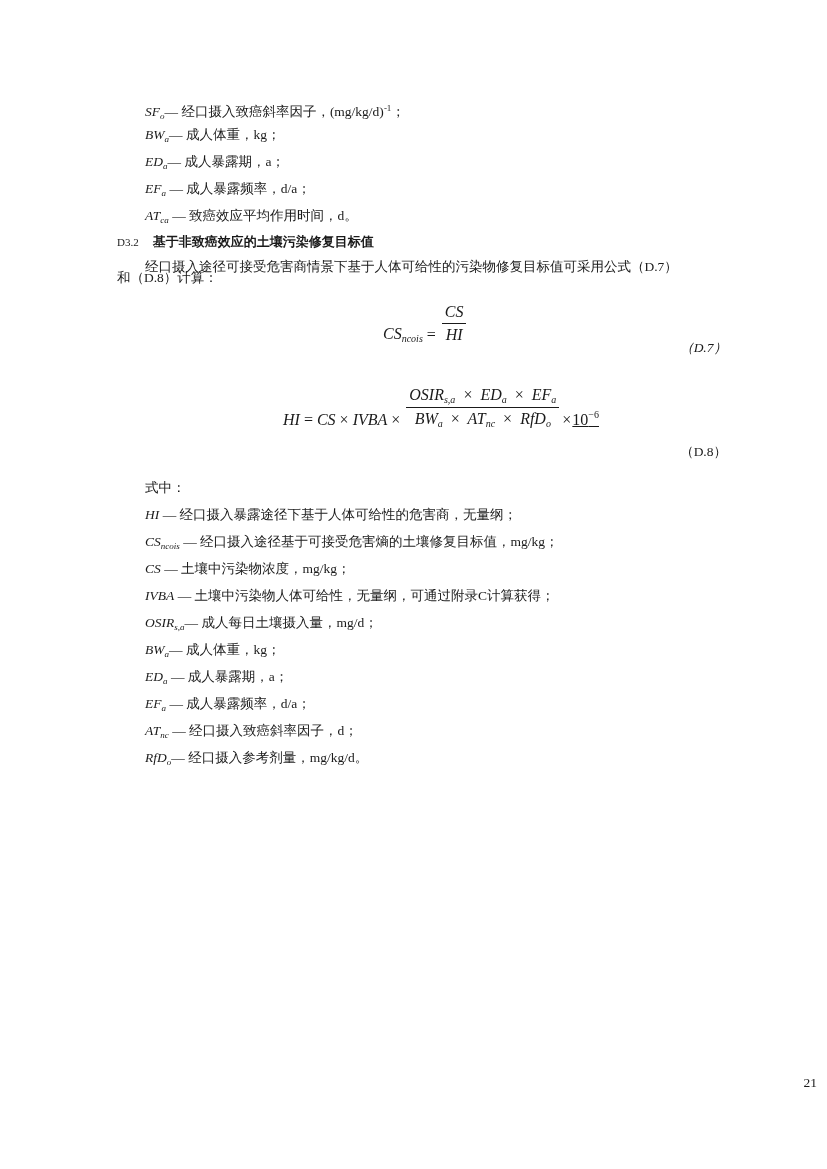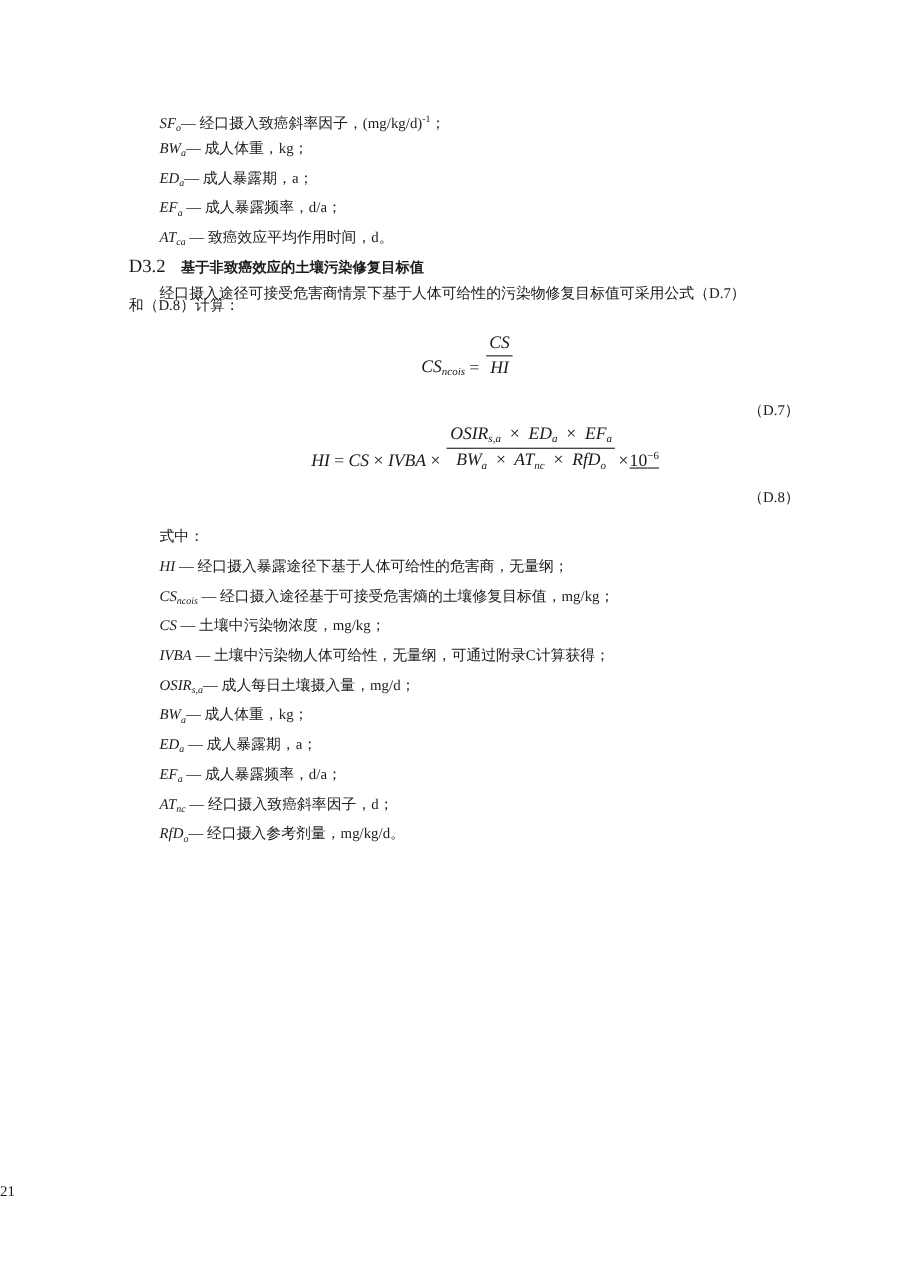--- a/index.html
+++ b/index.html
@@ -4,29 +4,29 @@
 <style>
   html, body { margin:0; padding:0; background:#ffffff; }
   body { width:827px; height:1169px; position:relative; overflow:hidden;
          font-family:"Liberation Serif","DejaVu Serif",serif; color:#1a1a1a; font-size:13.5px; }
   .line { position:absolute; white-space:nowrap; line-height:16px; }
   .sym { font-style:italic; }
   .sym sub, .sym sup { font-size:9px; font-style:italic; }
   sub { vertical-align:-3px; }
   sup { vertical-align:5px; font-size:9px; }
   .heading { font-family:"DejaVu Sans","Liberation Sans",sans-serif; font-weight:bold; font-size:13px; }
-  .heading .num { font-family:"Liberation Serif",serif; font-weight:normal; font-size:17px; margin-right:14px; }
+  .heading .num { font-family:"Liberation Serif",serif; font-weight:normal; font-size:11px; margin-right:14px; }
   .formula { position:absolute; font-style:italic; font-size:16px; display:flex; align-items:flex-end; white-space:nowrap; }
   .frac { display:inline-flex; flex-direction:column; align-items:center; margin:0 2px; }
   .frac .num-part { padding:0 3px 2px 3px; border-bottom:1px solid #1a1a1a; }
   .frac .den-part { padding:2px 3px 0 3px; }
   .frac sub { font-size:10px; }
   .op { font-style:normal; margin:0 4px; }
   .eqno { position:absolute; right:100px; font-size:13.5px; }
-  .pageno { position:absolute; left:0; width:817px; text-align:left; top:1075px; font-size:13.5px; }
+  .pageno { position:absolute; left:0; width:817px; text-align:right; top:1075px; font-size:13.5px; }
 </style>
 </head>
 <body>
 
 <div class="line" style="left:145px; top:100px;">
   <span class="sym"><span>SF</span><sub>o</sub></span><span>—</span><span> 经口摄入致癌斜率因子，(mg/kg/d)</span><sup>-1</sup><span>；</span>
 </div>
 <div class="line" style="left:145px; top:127px;">
   <span class="sym"><span>BW</span><sub>a</sub></span><span>—</span><span> 成人体重，kg；</span>
 </div>
@@ -48,21 +48,21 @@
 <div class="line" style="left:117px; top:270px;">和（D.8）计算：</div>
 
 <div class="formula" style="left:383px; top:303px;">
   <span><span>CS</span><sub style="font-size:10px;">ncois</sub></span>
   <span class="op">=</span>
   <span class="frac">
     <span class="num-part">CS</span>
     <span class="den-part">HI</span>
   </span>
 </div>
-<div class="eqno" style="top:364px;">（D.7）</div>
+<div class="eqno" style="top:339px;font-style:italic;">（D.7）</div>
 
 <div class="formula" style="left:283px; top:386px;">
   <span>HI</span>
   <span class="op">=</span>
   <span>CS</span>
   <span class="op">×</span>
   <span>IVBA</span>
   <span class="op">×</span>
   <span class="frac">
     <span class="num-part">

